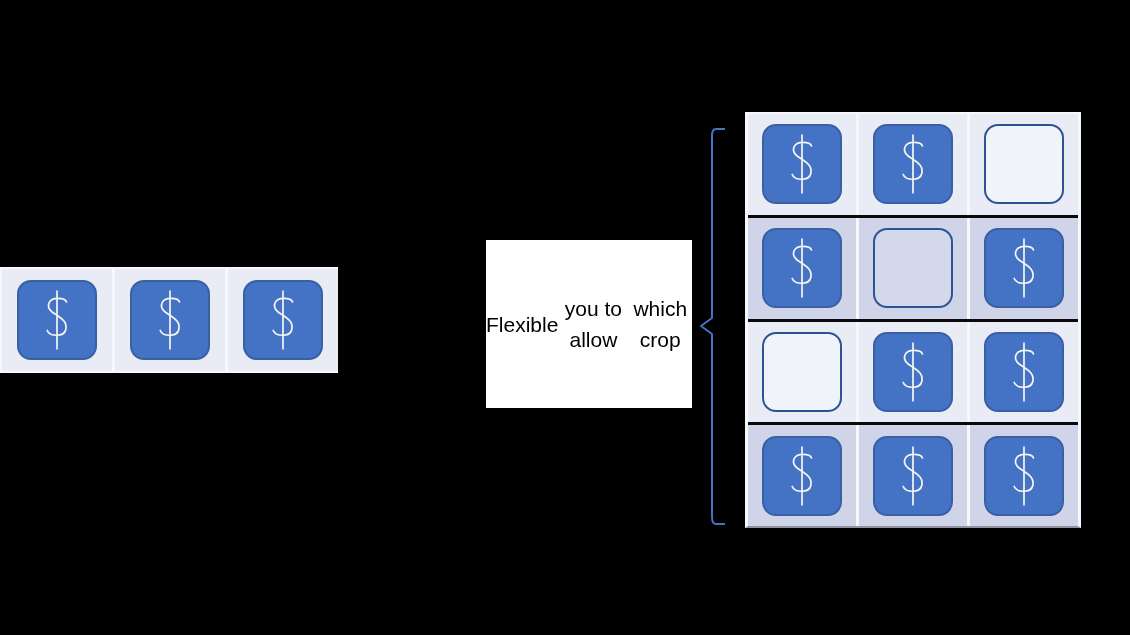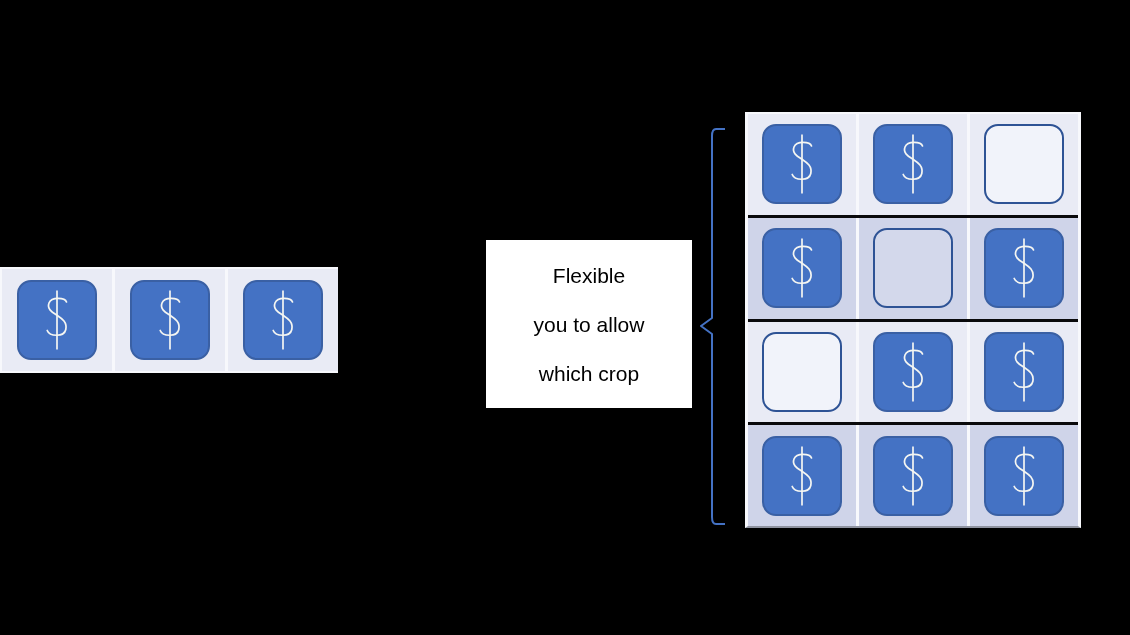--- a/index.html
+++ b/index.html
@@ -71,24 +71,24 @@
     border-top:2px solid var(--divider_white,#F7F8FC);
     border-bottom:2px solid var(--table_bottom,#8F93A0);
   }
 
   
   #note{
     position:absolute;
     left:486px;top:240px;width:206px;height:168px;
     background:var(--note_bg,#FFFFFF);
     color:var(--note_text,#000000);
-    display:flex;flex-direction:column;
+    display:flex;
     align-items:center;justify-content:center;
     text-align:center;
-    font-size:21px;line-height:31px;gap:18px;
+    font-size:21px;line-height:31px;
   }
 
   
   #brace-wrap{
     position:absolute;
     left:697px;top:125px;width:30px;height:404px;
   }
 </style>
 </head>
 <body>

